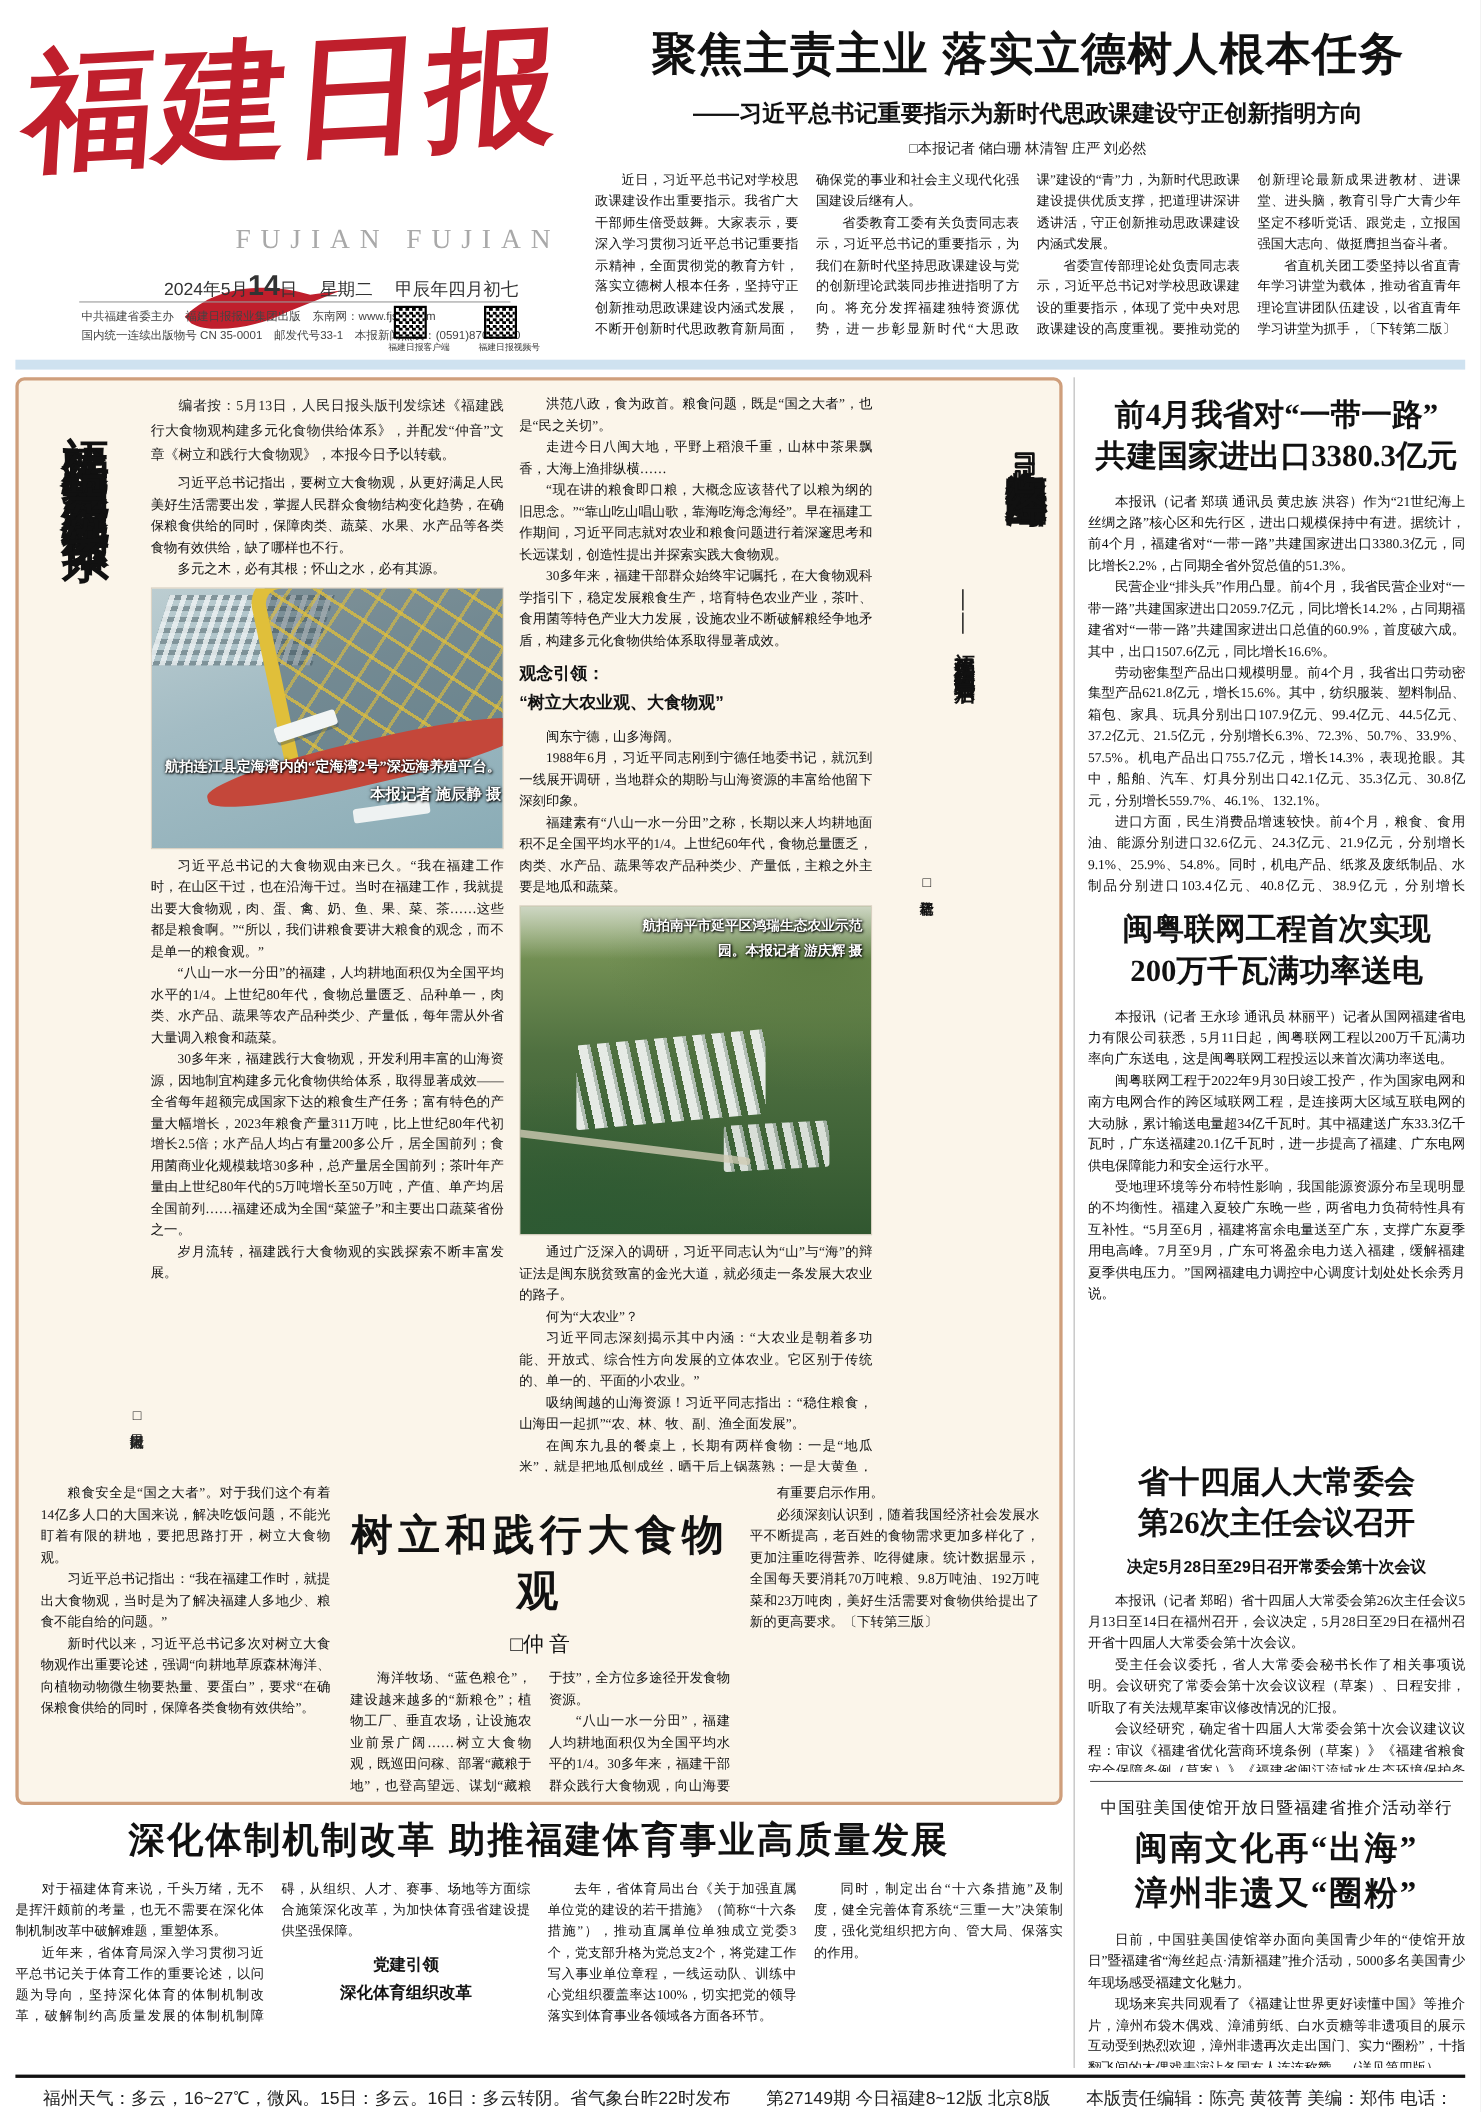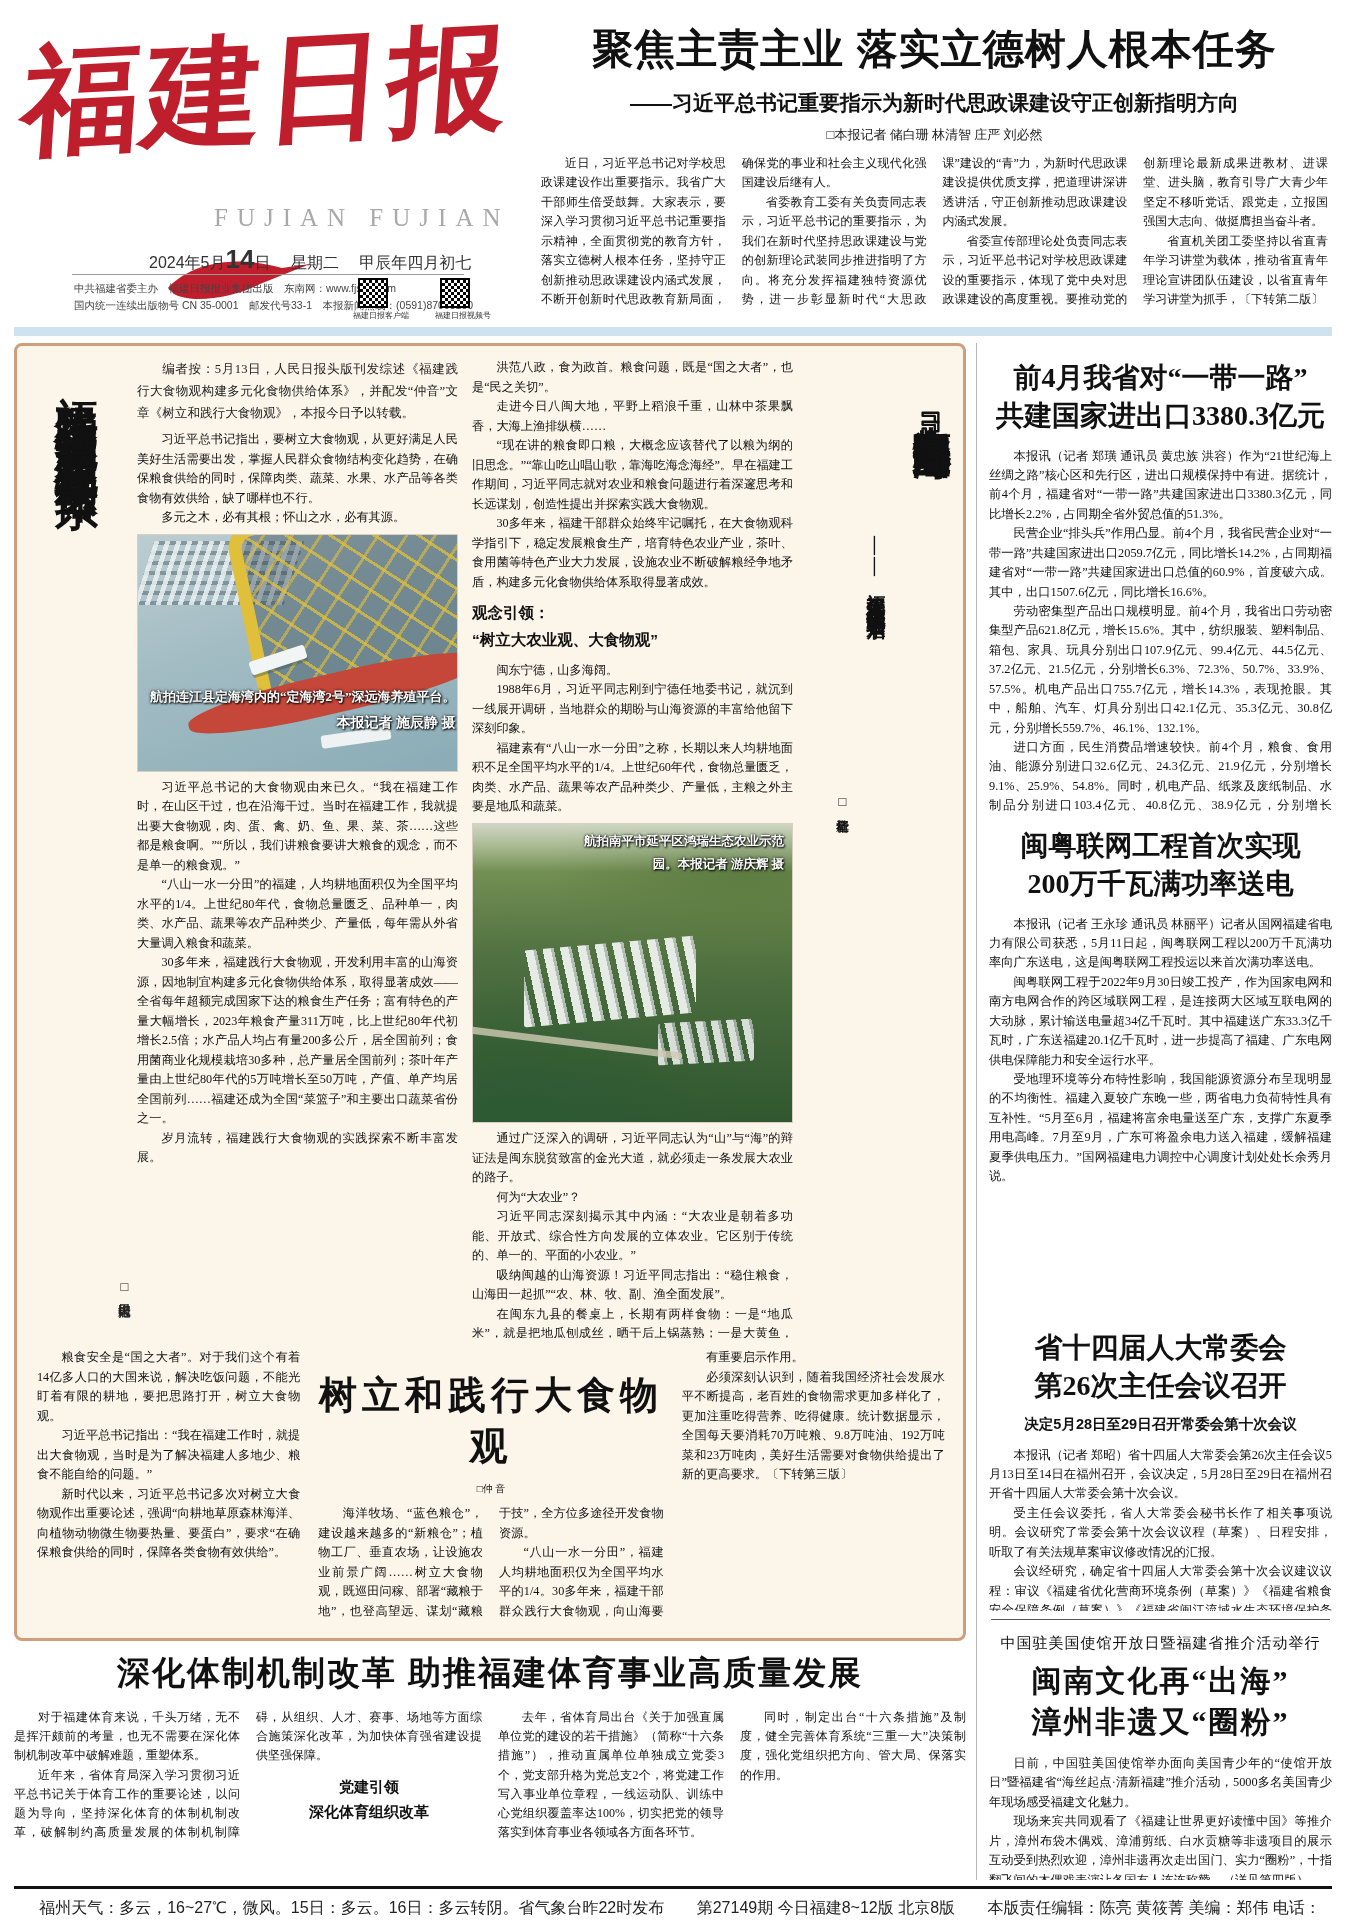--- a/index.html
+++ b/index.html
@@ -110,21 +110,21 @@
     font-size:19px; font-weight:700; height:560px; letter-spacing:2px; }
   .vtitle-byline { position:absolute; right:102px; top:436px; writing-mode:vertical-rl;
     text-orientation:upright; font-size:13px; }
 
   
   .commentary { height:292px; display:flex; gap:18px; padding:10px 8px 0; }
   .c-col { width:29%; overflow:hidden; font-size:12.2px; line-height:1.6; text-align:justify; }
   .c-mid { flex:1; overflow:hidden; }
   .c-head { font-size:38px; font-weight:900; text-align:center; letter-spacing:5px; margin-top:22px;
     font-family:"Liberation Serif",serif; }
-  .c-byline { text-align:center; font-size:10px; margin:10px 0 8px; }
+  .c-byline { text-align:center; font-size:19px; margin:10px 0 8px; }
   .c-mid-text { column-count:2; column-gap:16px; font-size:12.2px; line-height:1.6;
     text-align:justify; height:136px; overflow:hidden; }
 
   
   .sports { margin-top:10px; }
   .sports-head { font-size:33px; font-weight:900; text-align:center; letter-spacing:2px;
     font-family:"Liberation Sans","DejaVu Sans",sans-serif; }
   .sports-cols { margin-top:12px; column-count:4; column-gap:16px; font-size:12px; line-height:1.6;
     text-align:justify; height:162px; overflow:hidden; }
   .sports-sub { font-weight:900; text-align:center; font-size:15px; line-height:1.7; margin:8px 0;

